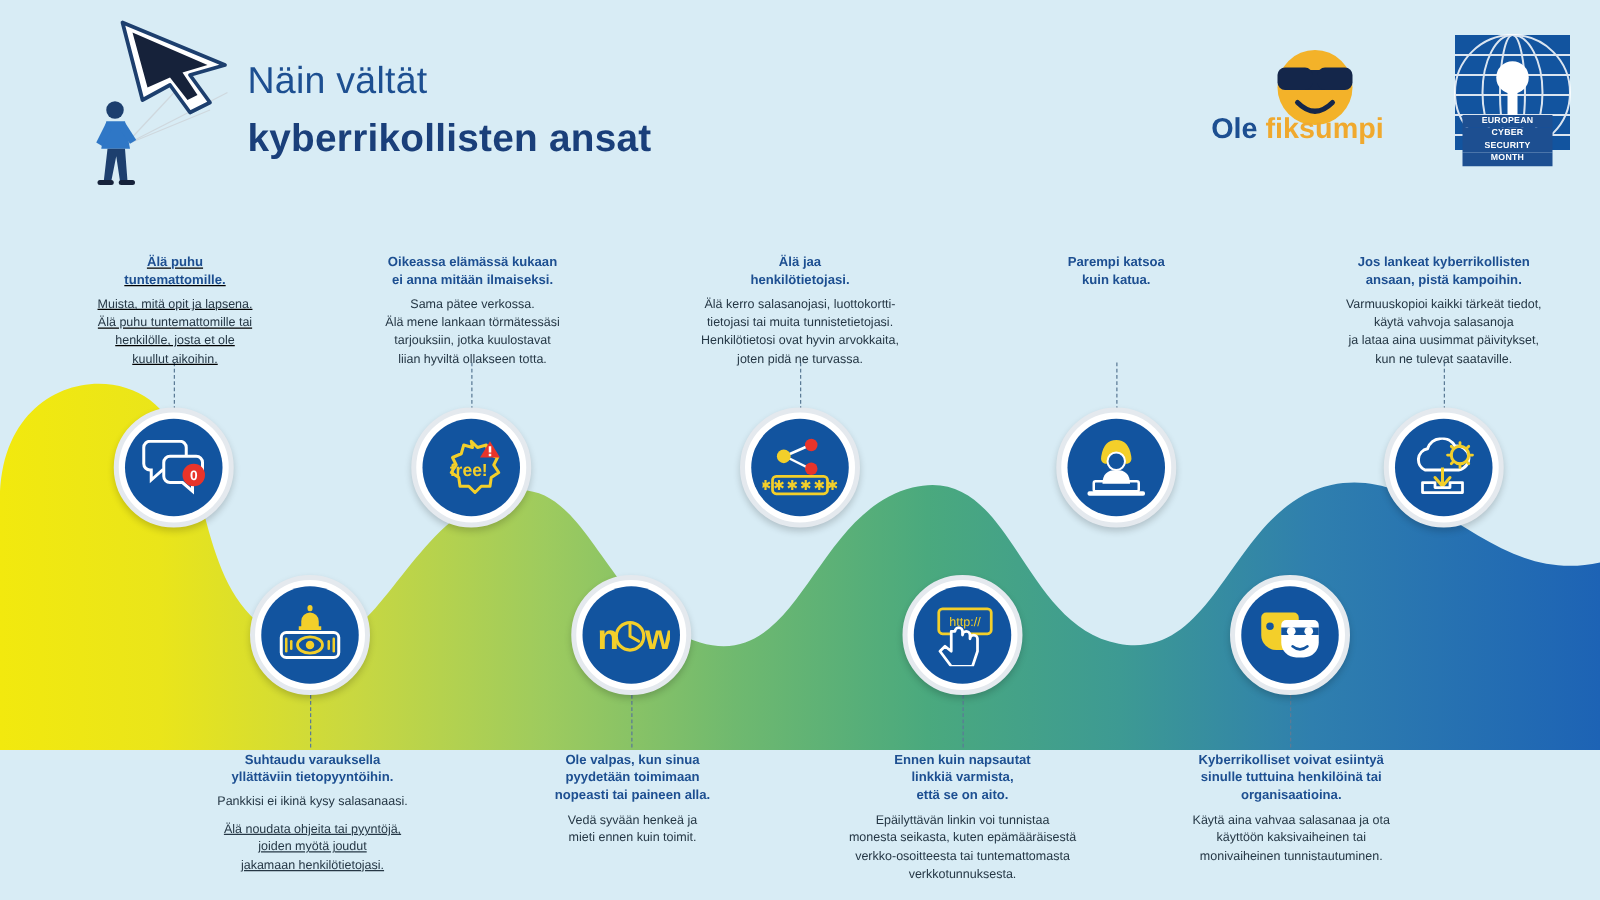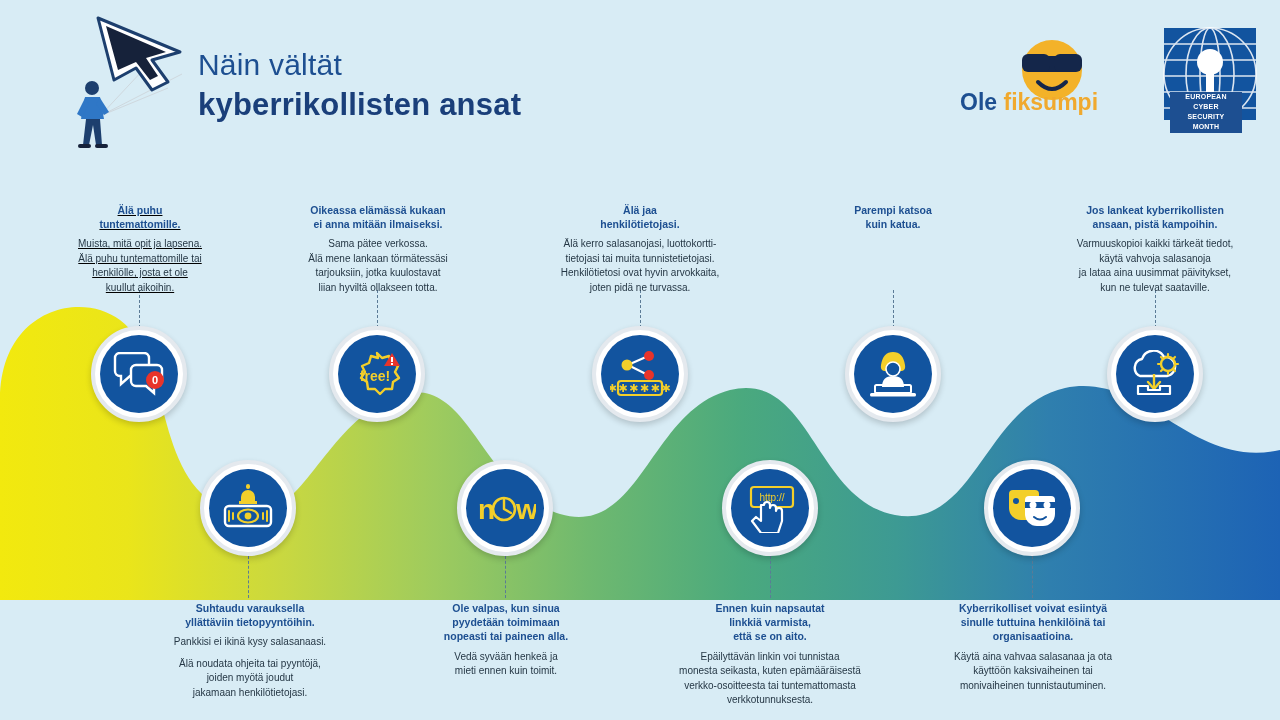--- a/index.html
+++ b/index.html
@@ -17,27 +17,27 @@
   
   #header { position: absolute; left: 0; top: 0; width: 1280px; height: 180px; }
 
   .title-block { position: absolute; left: 198px; top: 48px; }
   .title-line1 {
     font-size: 30px; color: #1d4f91; font-weight: 400; letter-spacing: .2px;
     line-height: 1.15;
   }
   .title-line2 {
     font-size: 31px; color: #1a3f7a; font-weight: bold; letter-spacing: .2px;
-    line-height: 1.15; margin-top: 4px;
+    line-height: 1.15; margin-top: 10px;
   }
 
   .kite-art { position: absolute; left: 40px; top: 8px; width: 160px; height: 160px; }
 
   .brand { position: absolute; right: 140px; top: 34px; width: 180px; height: 110px; }
-  .brand-text { position: absolute; right: 0; top: 56px; text-align: left; width: 180px; }
+  .brand-text { position: absolute; right: 12px; top: 56px; text-align: center; width: 180px; }
   .brand-l1 { font-size: 23px; font-weight: bold; color: #1d4f91; line-height: 1.05; }
   .brand-l1 .hl { color: #f0a92e; }
   .brand-l2 { font-size: 21px; font-weight: bold; color: #1d4f91; line-height: 1.1; }
 
   .ecsm { position: absolute; right: 18px; top: 22px; width: 104px; height: 130px; }
   .ecsm-words {
     position: absolute; left: 12px; top: 70px; width: 72px;
     font-size: 7px; font-weight: bold; color: #ffffff; line-height: 1.45;
     letter-spacing: .2px; text-align: center;
   }
@@ -59,21 +59,21 @@
 
   
   .txt { position: absolute; text-align: center; }
   .txt h3 {
     font-size: 10.5px; color: #1d4f91; font-weight: bold; line-height: 1.35;
     margin-bottom: 6px;
   }
   .txt p {
     font-size: 10px; color: #253745; line-height: 1.45; font-weight: 400;
   }
-  .txt p + p { margin-top: 7px; }
+  .txt p + p { margin-top: 7px; text-decoration: underline; }
 
   .ic { display: block; }
 </style>
 </head>
 <body>
 
 <div id="stage">
 
   <svg id="wave" viewBox="0 0 1280 300" preserveAspectRatio="none">
     <defs>

